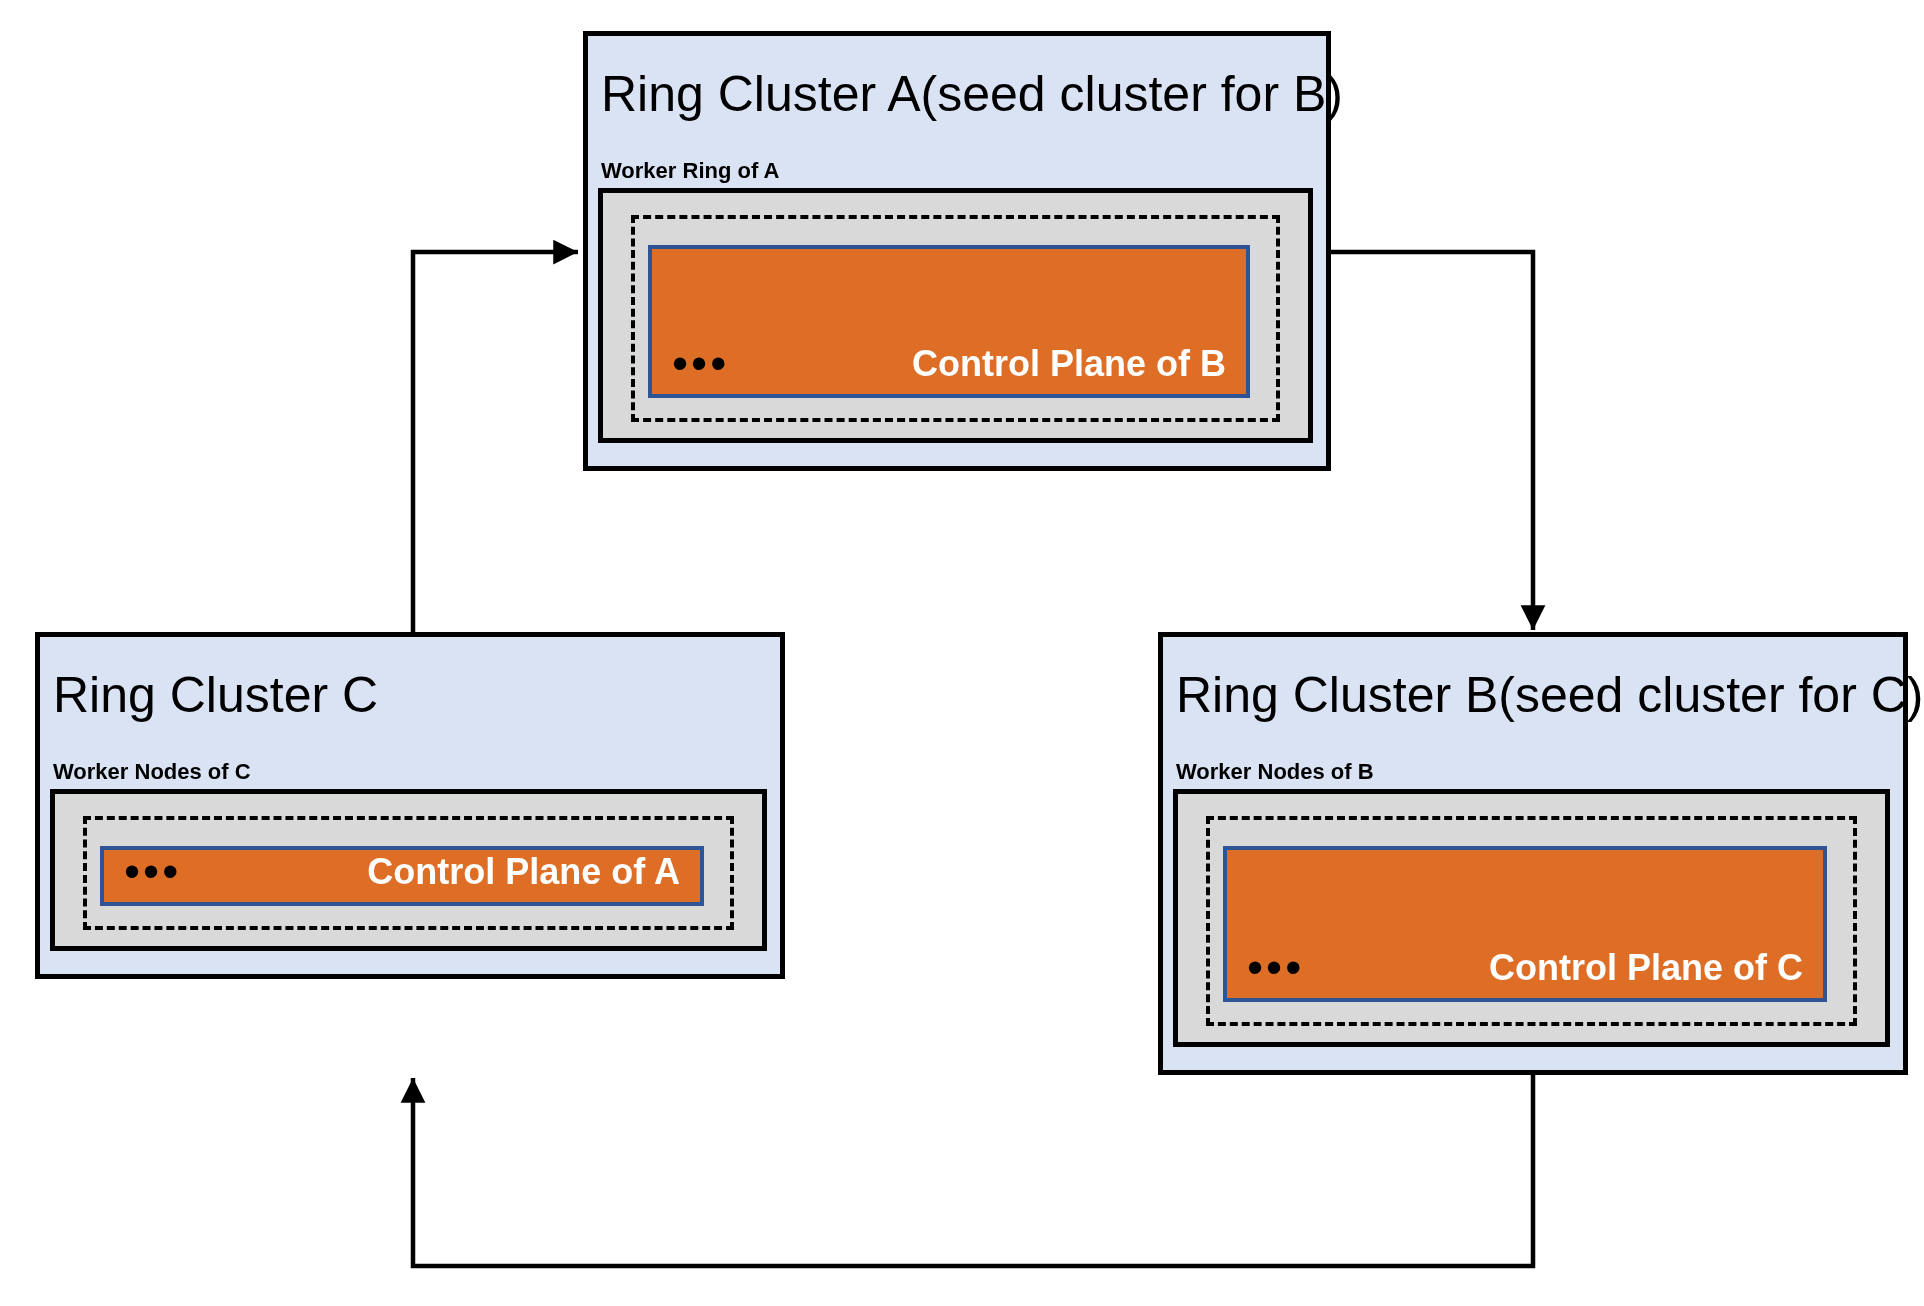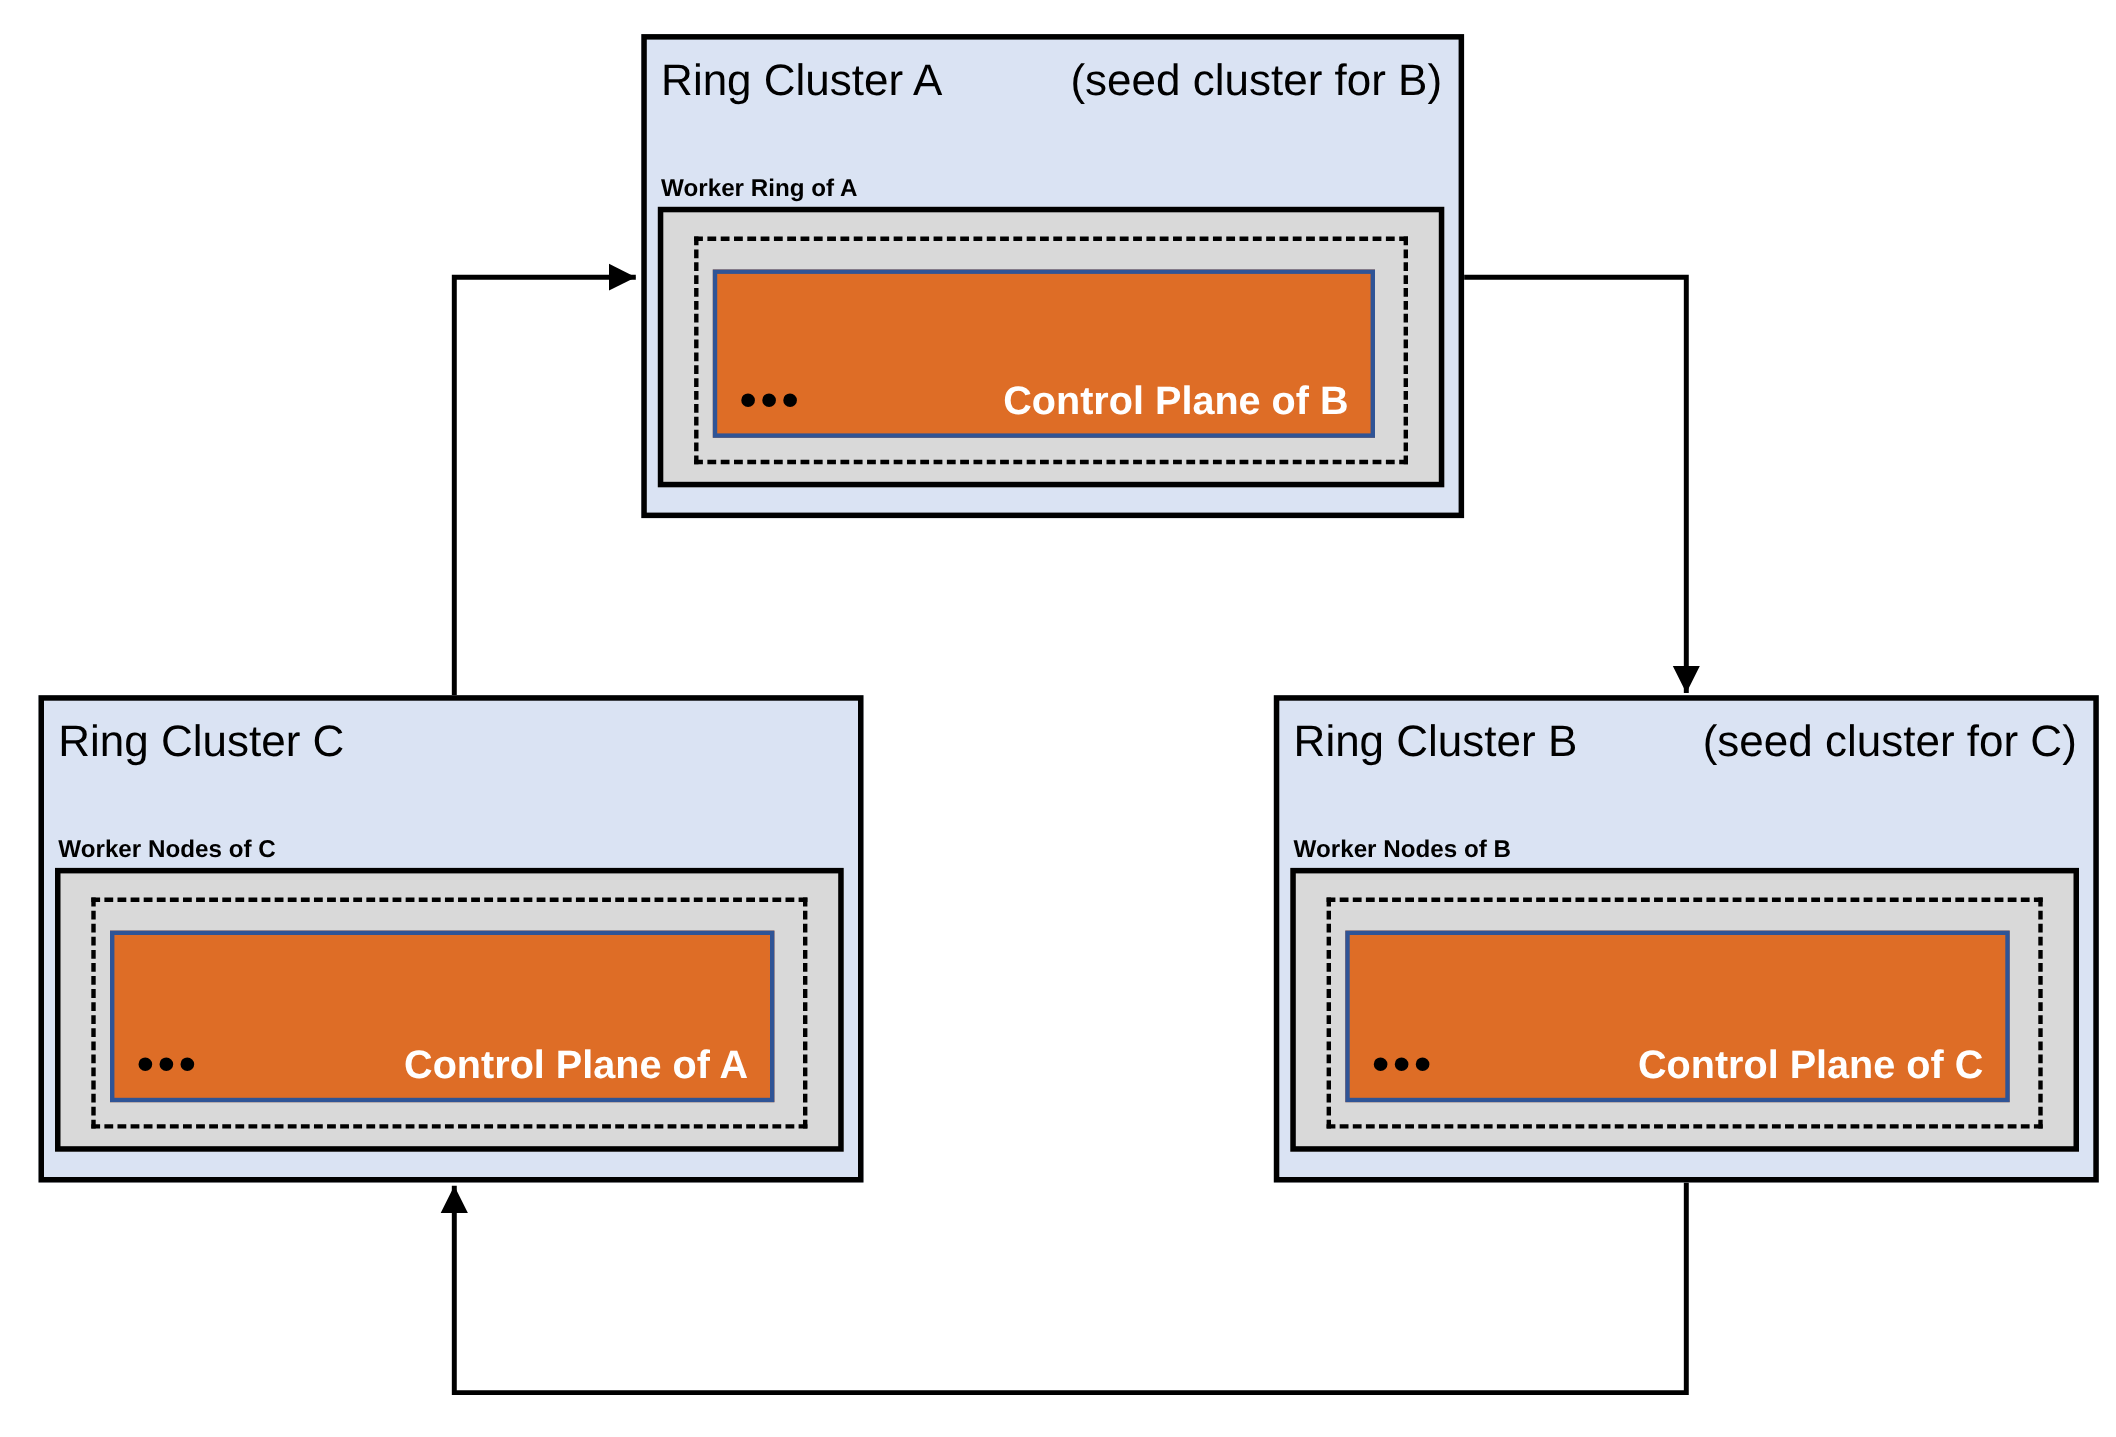--- a/index.html
+++ b/index.html
@@ -30,29 +30,30 @@
     width: 1924px; height: 1306px;
     pointer-events: none;
   }
   .cluster {
     position: absolute;
     background: var(--cluster-bg);
     border: 5px solid var(--cluster-border);
   }
   .cluster-a { left: 583px; top: 31px;  width: 748px; height: 440px; }
   .cluster-b { left: 1158px; top: 632px; width: 750px; height: 443px; }
-  .cluster-c { left: 35px;  top: 632px; width: 750px; height: 443px; }
+  .cluster-c { left: 35px;  top: 632px; width: 750px; height: 347px; }
   .title-row {
     display: flex;
     justify-content: space-between;
     align-items: center;
     padding: 14px 15px 0 13px;
-    font-size: 40px;
+    font-size: 50px;
     line-height: 1.15;
     white-space: nowrap;
+    margin-top: 16px;
   }
   .worker-label {
     position: absolute;
     left: 13px;
     top: 122px;
     font-size: 22px;
     font-weight: bold;
   }
   .nodebox {
     position: absolute;

